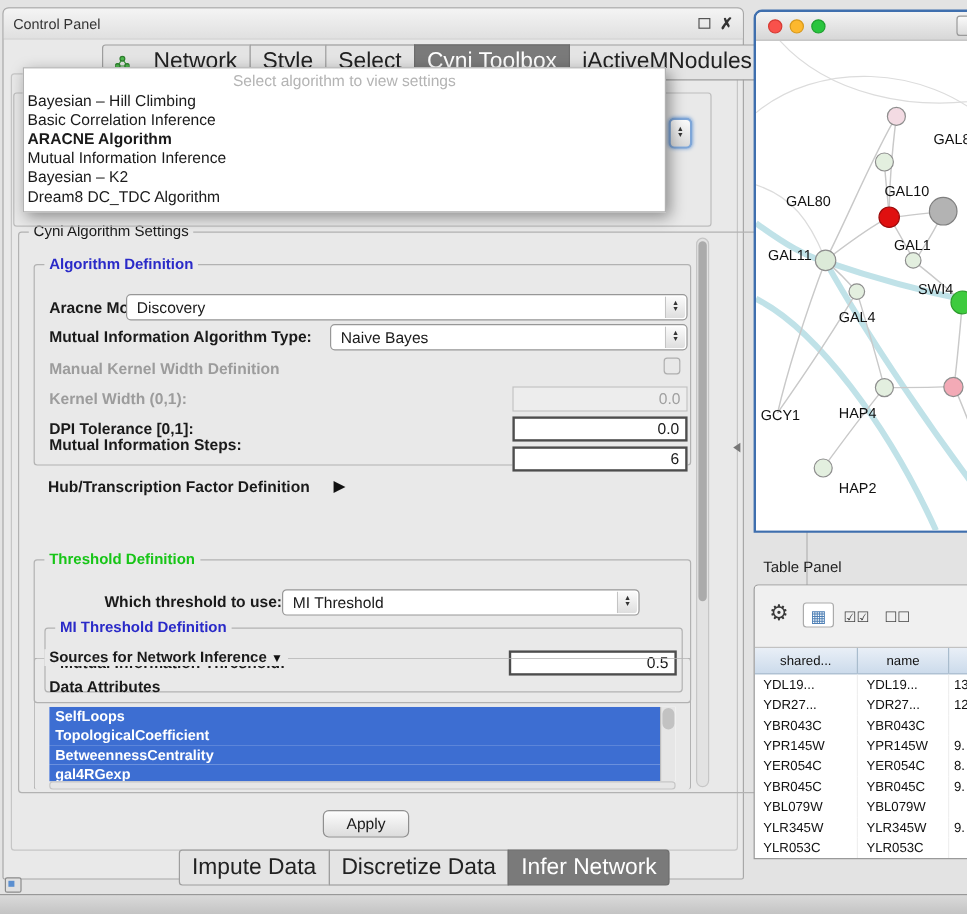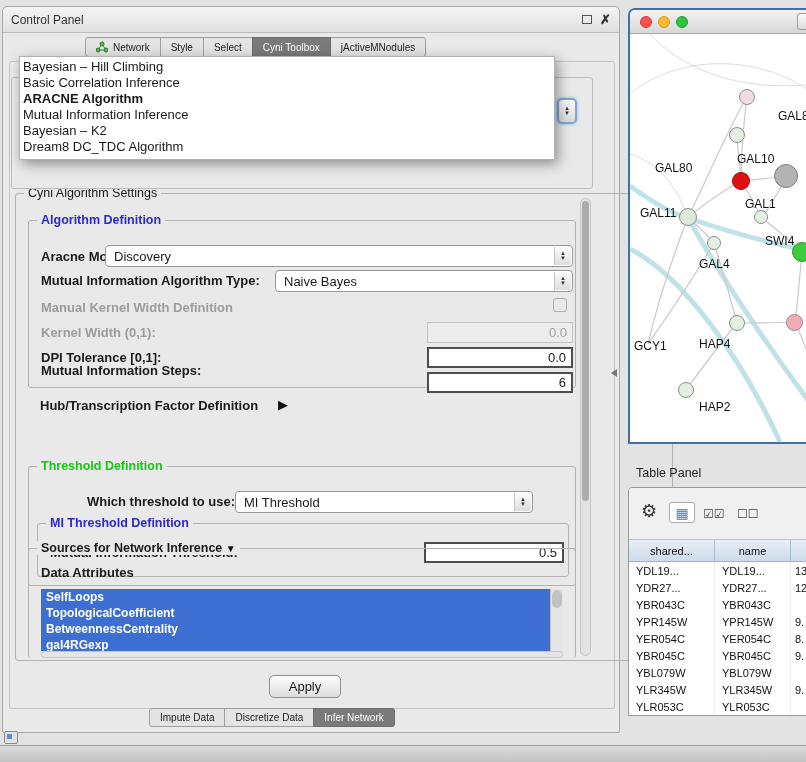--- a/index.html
+++ b/index.html
@@ -15,22 +15,22 @@
   .cp-title { font-size:12px; color:#333; }
   .cp-buttons { margin-left:auto; display:flex; gap:8px; align-items:center; }
   .float-btn { width:10px; height:9px; border:1.5px solid #555; display:inline-block; }
   .close-btn { color:#333; font-weight:bold; font-size:13px; line-height:12px; }
   .close-btn::before { content:"✗"; }
   .content-frame { position:absolute; left:6px; top:54px; width:606px; height:648px;
     border:1px solid #c6c6c6; border-radius:3px; }
 
   
   .tabrow { position:absolute; display:flex; }
-  .tab { padding:3px 10px; font-size:10px; border:1px solid #9e9e9e; margin-left:-1px;
-    background:#e4e4e4; color:#222; display:flex; align-items:center; gap:5px; white-space:nowrap; }
+  .tab { padding:3px 10px; font-size:19px; border:1px solid #9e9e9e; margin-left:-1px;
+    background:#e4e4e4; color:#222; display:flex; align-items:center; gap:20px; white-space:nowrap; }
   .tab:first-child { margin-left:0; border-radius:3px 0 0 3px; }
   .tab:last-child { border-radius:0 3px 3px 0; }
   .tab.active { background:#7a7a7a; color:#fff; border-color:#6d6d6d; z-index:2; }
   .cp-tabs { left:82px; top:30px; }
   .cp-bottom-tabs { left:146px; top:701px; }
 
   
   .gb { position:absolute; border:1px solid #b2b2b2; border-radius:3px; }
   .gbl { position:absolute; top:-8px; left:8px; background:#e9e9e9; padding:0 4px;
     font-size:12.5px; white-space:nowrap; }
@@ -278,20 +278,21 @@
         </div>
       <div class="tab">
           <span>Discretize Data</span>
         </div>
       <div class="tab active">
           <span>Infer Network</span>
         </div>
     </div>
 
     <div class="algo-popup">
+      <div class="ph">Select algorithm to view settings</div>
       <div class="item">Bayesian – Hill Climbing</div>
       <div class="item">Basic Correlation Inference</div>
       <div class="item selected">ARACNE Algorithm</div>
       <div class="item">Mutual Information Inference</div>
       <div class="item">Bayesian – K2</div>
       <div class="item">Dream8 DC_TDC Algorithm</div>
     </div>
 
     <div class="collapse-handle"></div>
   </div>

